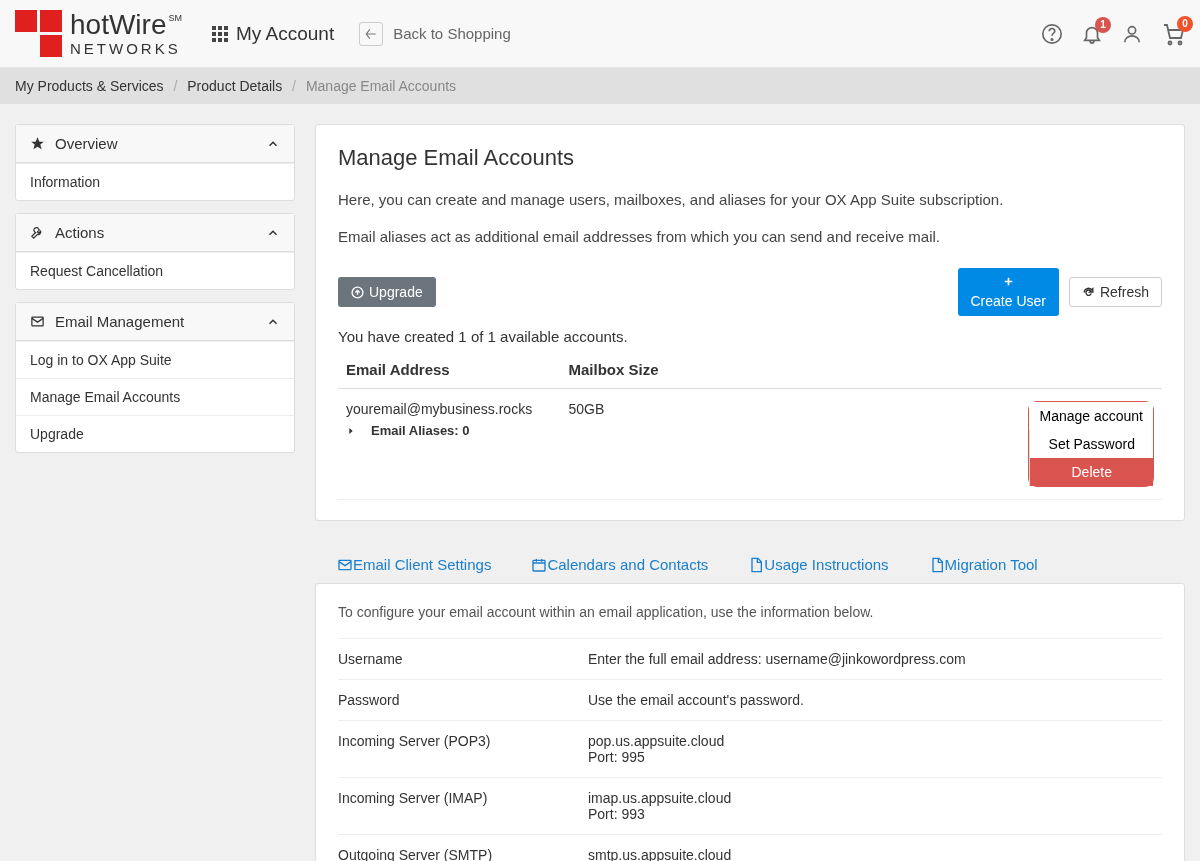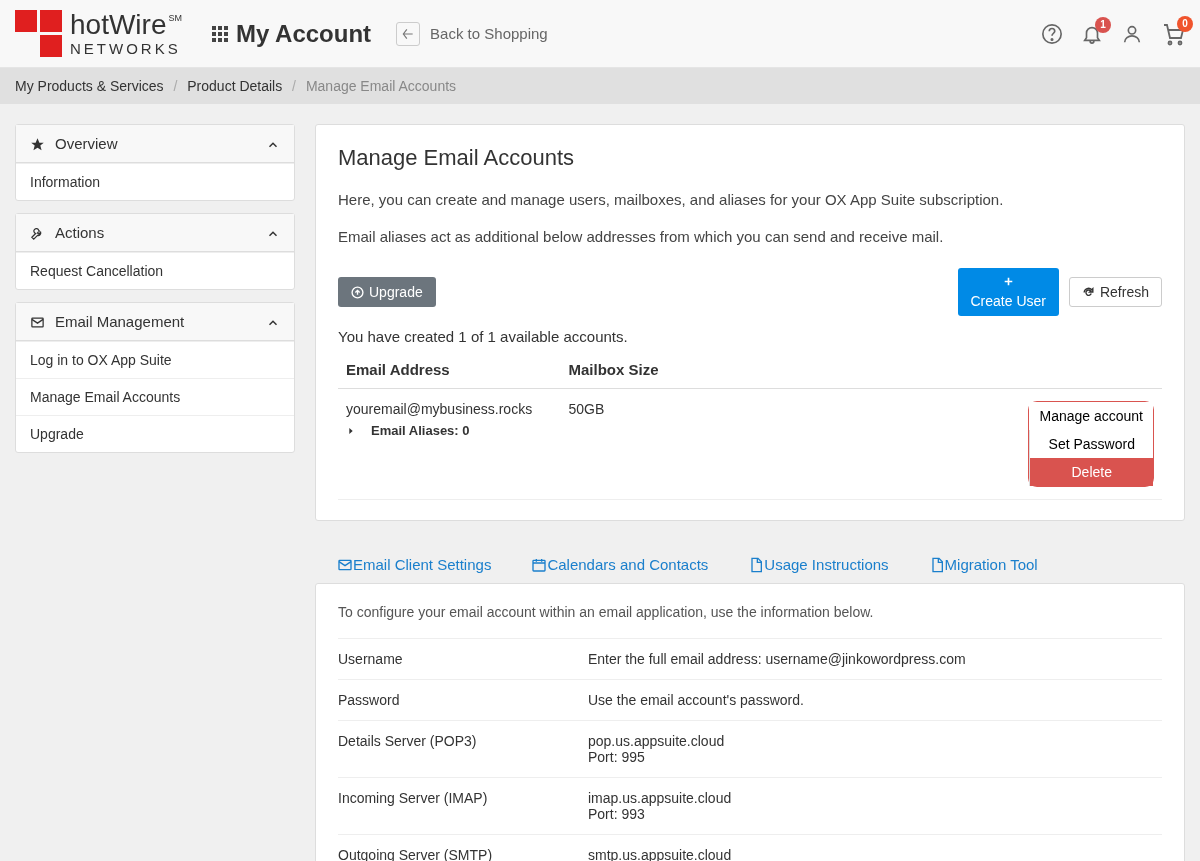--- a/index.html
+++ b/index.html
@@ -6,36 +6,36 @@
 body { font-family: -apple-system, BlinkMacSystemFont, "Segoe UI", Helvetica, Arial, sans-serif; background: #f0f0f0; color: #333; font-size: 14px; }
 .top-bar { background: #f8f8f8; display: flex; align-items: center; padding: 10px 15px; border-bottom: 1px solid #e5e5e5; }
 .logo { display: flex; align-items: center; gap: 8px; }
 .logo-squares { display: grid; grid-template-columns: 22px 22px; grid-template-rows: 22px 22px; gap: 3px; }
 .sq { background: #e01f1f; width: 22px; height: 22px; }
 .sq.blank { visibility: hidden; }
 .logo-text { display: flex; flex-direction: column; line-height: 1.1; }
 .logo-brand { font-size: 28px; font-weight: 500; color: #333; position: relative; }
 .logo-brand .sm { font-size: 9px; position: relative; top: -13px; margin-left: 2px; margin-top: 33px; }
 .logo-sub { font-size: 15px; color: #333; letter-spacing: 3px; }
-.my-account { display: flex; align-items: center; gap: 8px; margin-left: 30px; font-size: 24px; font-weight: 700; color: #333; }
+.my-account { display: flex; align-items: center; gap: 8px; margin-left: 30px; font-size: 19px; font-weight: 400; color: #333; }
 .grid-icon { display: grid; grid-template-columns: repeat(3, 4px); gap: 2px; }
 .grid-icon span { width: 4px; height: 4px; background: #444; }
 .back-shopping { display: flex; align-items: center; gap: 10px; margin-left: 25px; color: #666; font-size: 15px; }
 .back-box { border: 1px solid #ccc; border-radius: 3px; width: 24px; height: 24px; display: flex; align-items: center; justify-content: center; color: #777; }
 .top-right { margin-left: auto; display: flex; align-items: center; gap: 18px; }
 .icon-btn { position: relative; color: #666; cursor: pointer; }
 .badge { position: absolute; top: -6px; right: -8px; background: #d9534f; color: #fff; border-radius: 50%; width: 16px; height: 16px; font-size: 10px; display: flex; align-items: center; justify-content: center; font-weight: 600; }
 .badge.orange { background: #f0542d; }
 .breadcrumb-bar { background: #e0e0e0; padding: 10px 15px; color: #666; }
 .breadcrumb-bar a { color: #333; text-decoration: none; }
 .breadcrumb-bar .sep { margin: 0 6px; color: #aaa; }
 .content { display: flex; padding: 20px 15px; gap: 20px; align-items: flex-start; }
 .sidebar { width: 280px; flex-shrink: 0; }
 .panel { background: #fff; border: 1px solid #ddd; border-radius: 3px; margin-bottom: 12px; }
-.panel-header { background: #f8f8f8; padding: 10px 14px; display: flex; align-items: flex-end; gap: 10px; font-size: 15px; border-bottom: 1px solid #ddd; cursor: pointer; }
+.panel-header { background: #f8f8f8; padding: 10px 14px; display: flex; align-items: center; gap: 10px; font-size: 15px; border-bottom: 1px solid #ddd; cursor: pointer; }
 .panel-header .chev { margin-left: auto; }
 .panel-item { padding: 10px 14px; border-top: 1px solid #eee; color: #333; cursor: pointer; }
 .panel-item:first-of-type { border-top: none; }
 .main { flex: 1; display: flex; flex-direction: column; gap: 25px; }
 .card { background: #fff; border: 1px solid #ddd; border-radius: 3px; padding: 20px 22px; }
 .card h2 { font-size: 22px; font-weight: 500; margin-bottom: 18px; }
 .desc { color: #444; font-size: 15px; margin-bottom: 14px; line-height: 1.5; }
 .action-row { display: flex; align-items: center; gap: 10px; margin-top: 20px; }
 .btn { padding: 6px 12px; border-radius: 3px; border: 1px solid transparent; cursor: pointer; font-size: 14px; display: inline-flex; align-items: center; gap: 5px; }
 .btn-grey { background: #6c757d; color: #fff; }
@@ -178,21 +178,21 @@
       <div class="panel-item">Log in to OX App Suite</div>
       <div class="panel-item">Manage Email Accounts</div>
       <div class="panel-item">Upgrade</div>
     </div>
   </div>
 
   <div class="main">
     <div class="card">
       <h2>Manage Email Accounts</h2>
       <p class="desc">Here, you can create and manage users, mailboxes, and aliases for your OX App Suite subscription.</p>
-      <p class="desc">Email aliases act as additional below addresses from which you can send and receive mail.</p>
+      <p class="desc">Email aliases act as additional email addresses from which you can send and receive mail.</p>
       <div class="action-row">
         <button class="btn btn-grey">
           <svg width="13" height="13" viewBox="0 0 24 24" fill="none" stroke="currentColor" stroke-width="2.5">
               <circle cx="12" cy="12" r="10"></circle>
               <path d="M12 16V8M8 12l4-4 4 4"></path>
             </svg>
           <span>Upgrade</span>
         </button>
         <div class="spacer"></div>
         <button class="btn btn-blue">
@@ -275,21 +275,21 @@
         <p class="intro">To configure your email account within an email application, use the information below.</p>
         <div class="setting-row">
           <div class="k">Username</div>
           <div class="v">Enter the full email address: username@jinkowordpress.com</div>
         </div>
         <div class="setting-row">
           <div class="k">Password</div>
           <div class="v">Use the email account's password.</div>
         </div>
         <div class="setting-row">
-          <div class="k">Details Server (POP3)</div>
+          <div class="k">Incoming Server (POP3)</div>
           <div class="v">
               <div>pop.us.appsuite.cloud</div>
               <div>Port: 995</div>
             </div>
         </div>
         <div class="setting-row">
           <div class="k">Incoming Server (IMAP)</div>
           <div class="v">
               <div>imap.us.appsuite.cloud</div>
               <div>Port: 993</div>

